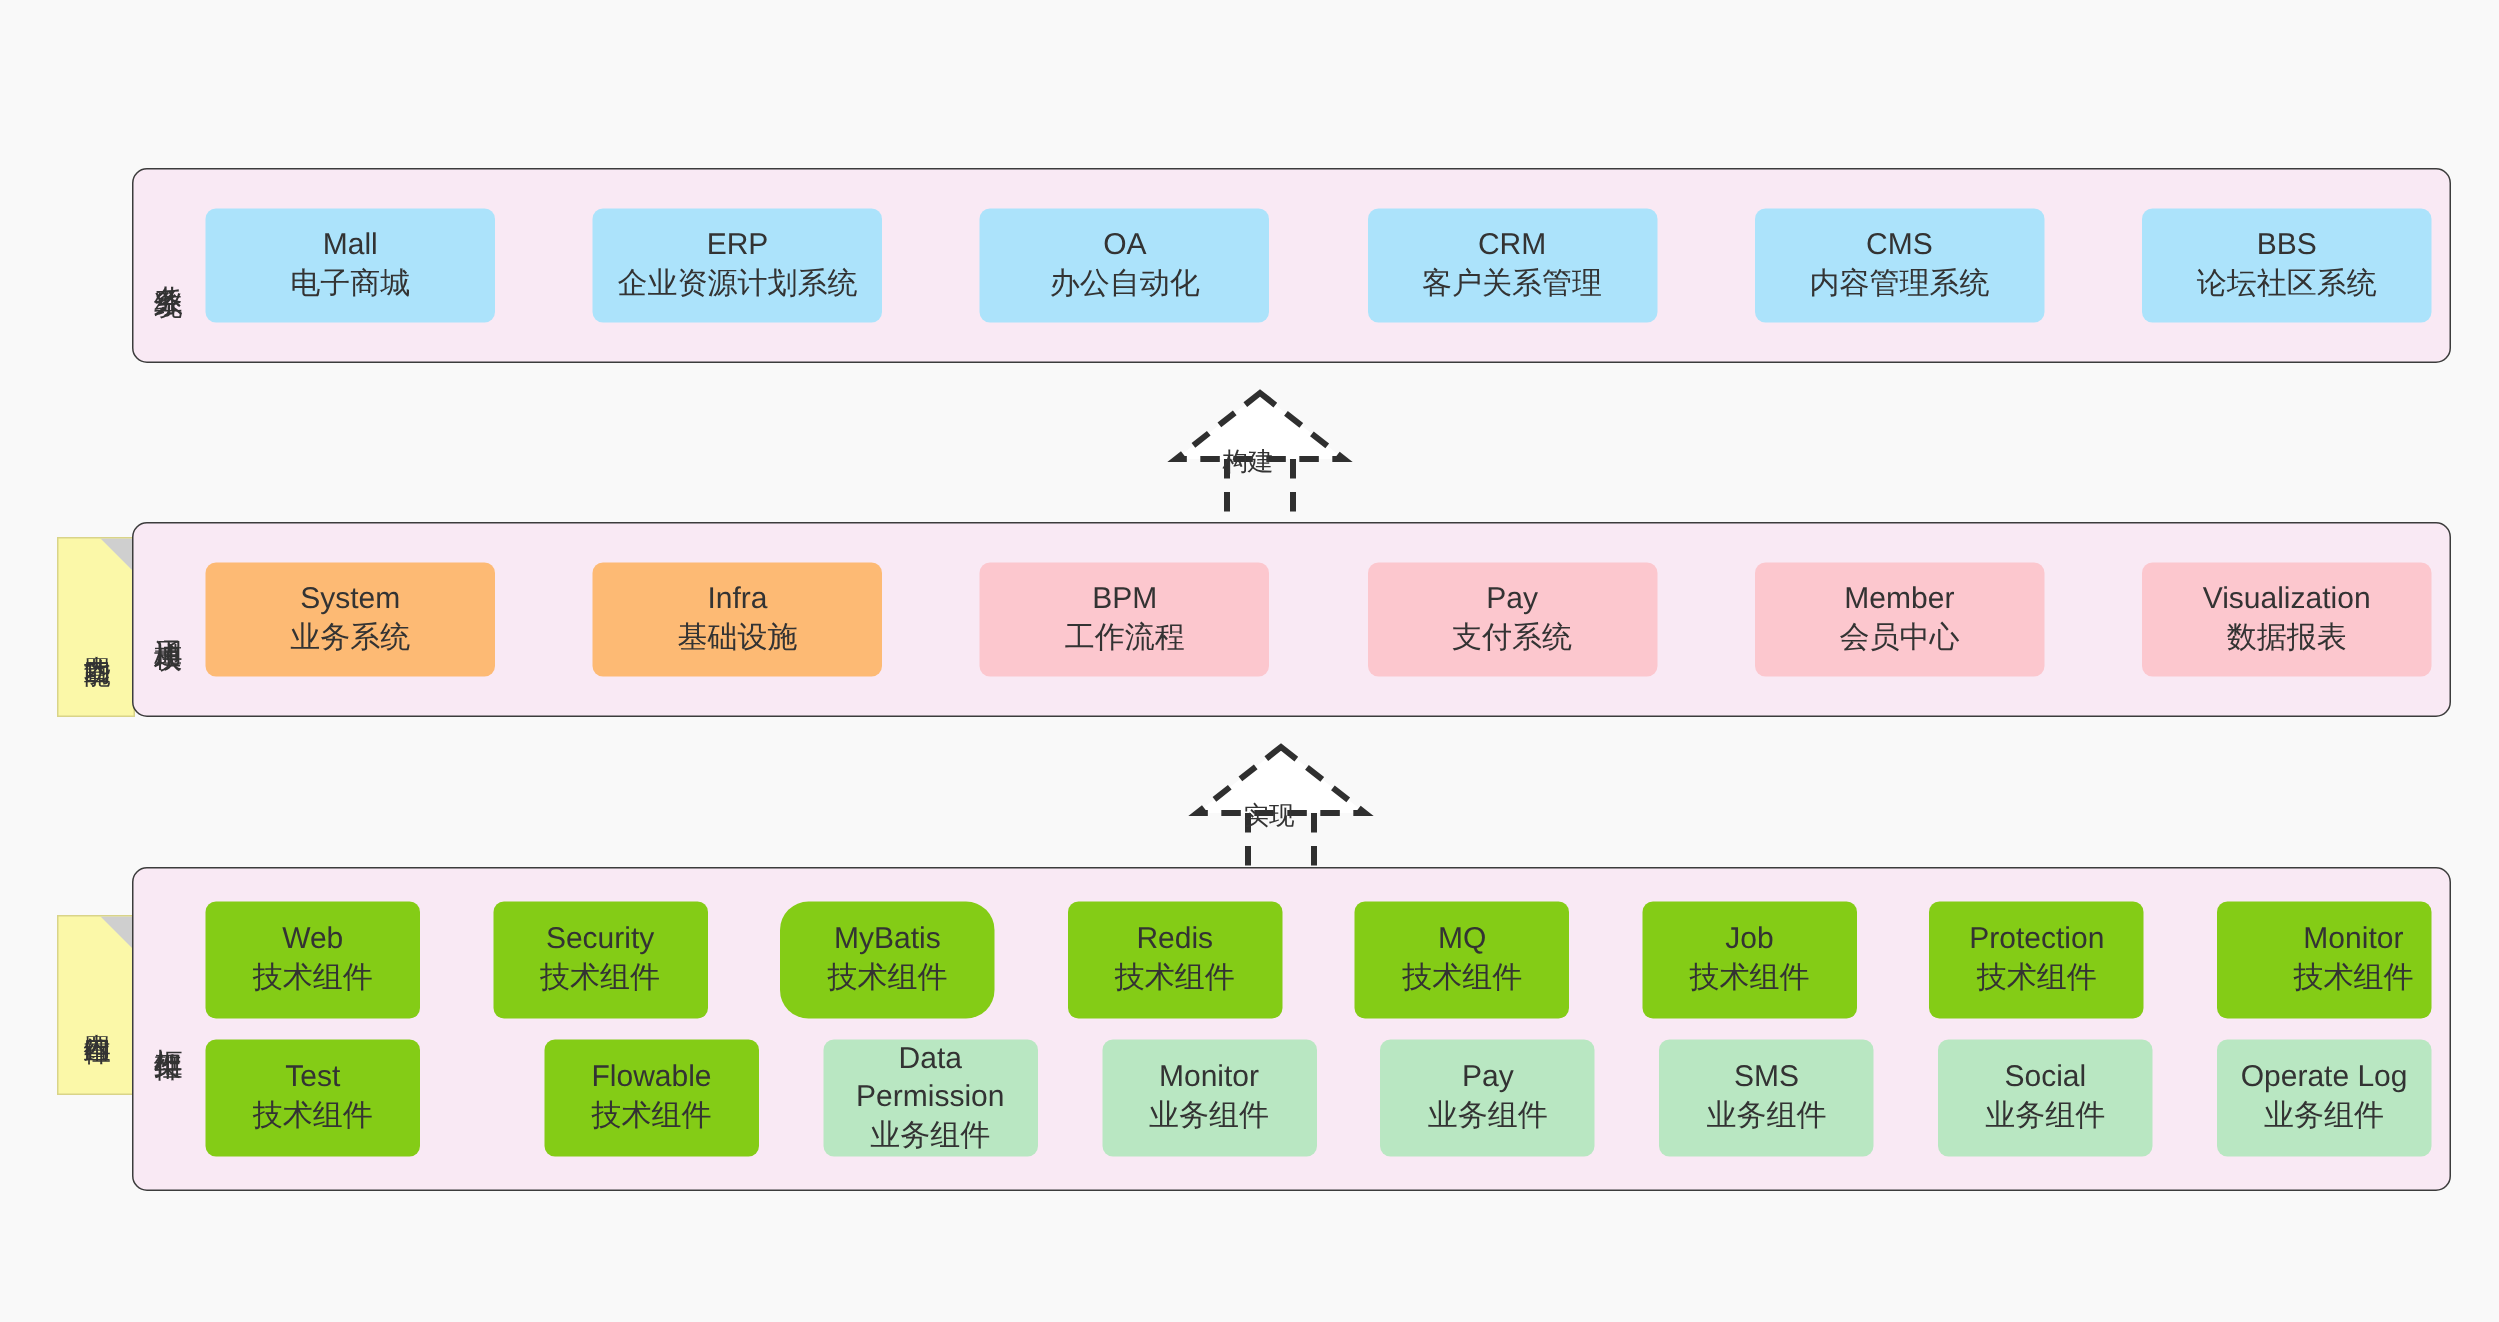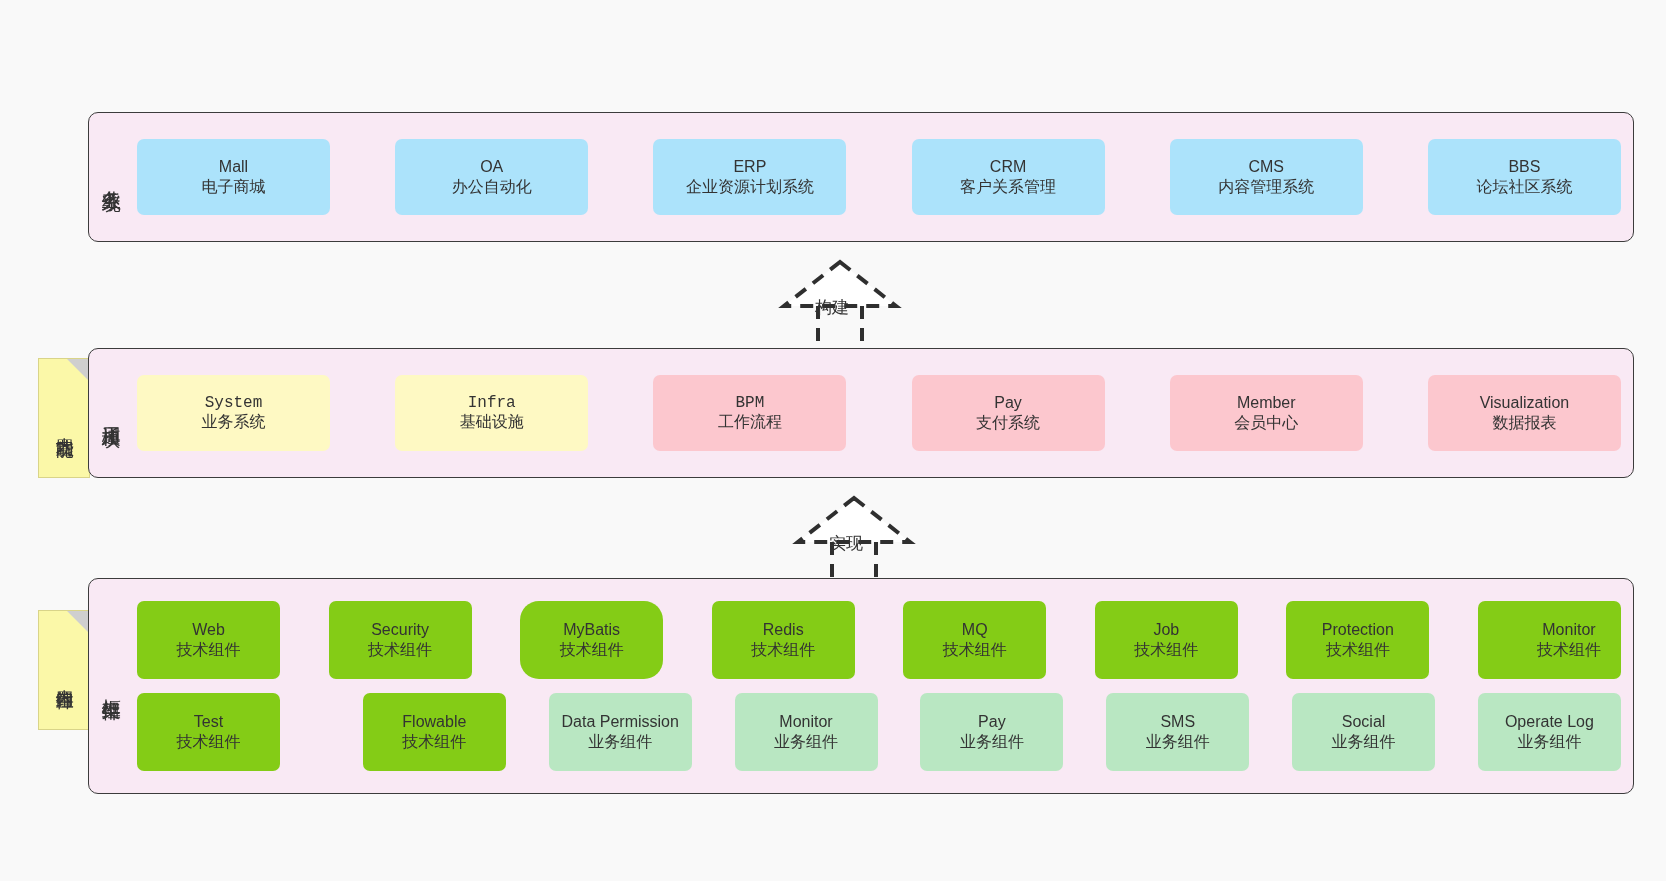--- a/index.html
+++ b/index.html
@@ -67,31 +67,31 @@
 
   
   .node {
     border-radius: 7px;
     display: flex;
     flex-direction: column;
     align-items: center;
     justify-content: center;
     text-align: center;
     box-sizing: border-box;
-    font-size: 16px;
+    font-size: 20px;
     line-height: 1.28;
     color: #333333;
     padding: 4px 6px;
     user-select: none;
   }
   .node .ntitle { white-space: normal; }
   .node .nsub   { white-space: nowrap; }
 
   .node.blue        { background: #ace3fb; }
-  .node.red         { background: #fef9c3; font-family: Liberation Mono, monospace; }
+  .node.red         { background: #fdba74; }
   .node.pink        { background: #fcc7ce; }
   .node.green       { background: #84cc16; }
   .node.lightgreen  { background: #b9e7c2; }
 
   
   .note {
     position: absolute;
     background: #fbf8a8;
     border: 1px solid #d9d489;
     box-sizing: border-box;
@@ -143,26 +143,26 @@
 
   <div class="layer" id="layer-business" style="left:88px; top:112px; width:1546px; height:130px;">
     <div class="layer-title">业务系统</div>
     <div class="layer-body">
       <div class="row" id="row-business">
           <div class="node blue" style="width: 193px; height: 76px;">
             <div class="ntitle">Mall</div>
             <div class="nsub">电子商城</div>
           </div>
           <div class="node blue" style="width: 193px; height: 76px;">
+            <div class="ntitle">ERP</div>
+            <div class="nsub">企业资源计划系统</div>
+          </div>
+          <div class="node blue" style="width: 193px; height: 76px;">
             <div class="ntitle">OA</div>
             <div class="nsub">办公自动化</div>
-          </div>
-          <div class="node blue" style="width: 193px; height: 76px;">
-            <div class="ntitle">ERP</div>
-            <div class="nsub">企业资源计划系统</div>
           </div>
           <div class="node blue" style="width: 193px; height: 76px;">
             <div class="ntitle">CRM</div>
             <div class="nsub">客户关系管理</div>
           </div>
           <div class="node blue" style="width: 193px; height: 76px;">
             <div class="ntitle">CMS</div>
             <div class="nsub">内容管理系统</div>
           </div>
           <div class="node blue" style="width: 193px; height: 76px;">
@@ -193,21 +193,21 @@
     <div class="layer-body">
       <div class="row" id="row-common">
           <div class="node red" style="width: 193px; height: 76px;">
             <div class="ntitle">System</div>
             <div class="nsub">业务系统</div>
           </div>
           <div class="node red" style="width: 193px; height: 76px;">
             <div class="ntitle">Infra</div>
             <div class="nsub">基础设施</div>
           </div>
-          <div class="node pink" style="width: 193px; height: 76px; font-family: Liberation Mono, monospace;">
+          <div class="node pink" style="width: 193px; height: 76px;">
             <div class="ntitle">BPM</div>
             <div class="nsub">工作流程</div>
           </div>
           <div class="node pink" style="width: 193px; height: 76px;">
             <div class="ntitle">Pay</div>
             <div class="nsub">支付系统</div>
           </div>
           <div class="node pink" style="width: 193px; height: 76px;">
             <div class="ntitle">Member</div>
             <div class="nsub">会员中心</div>

